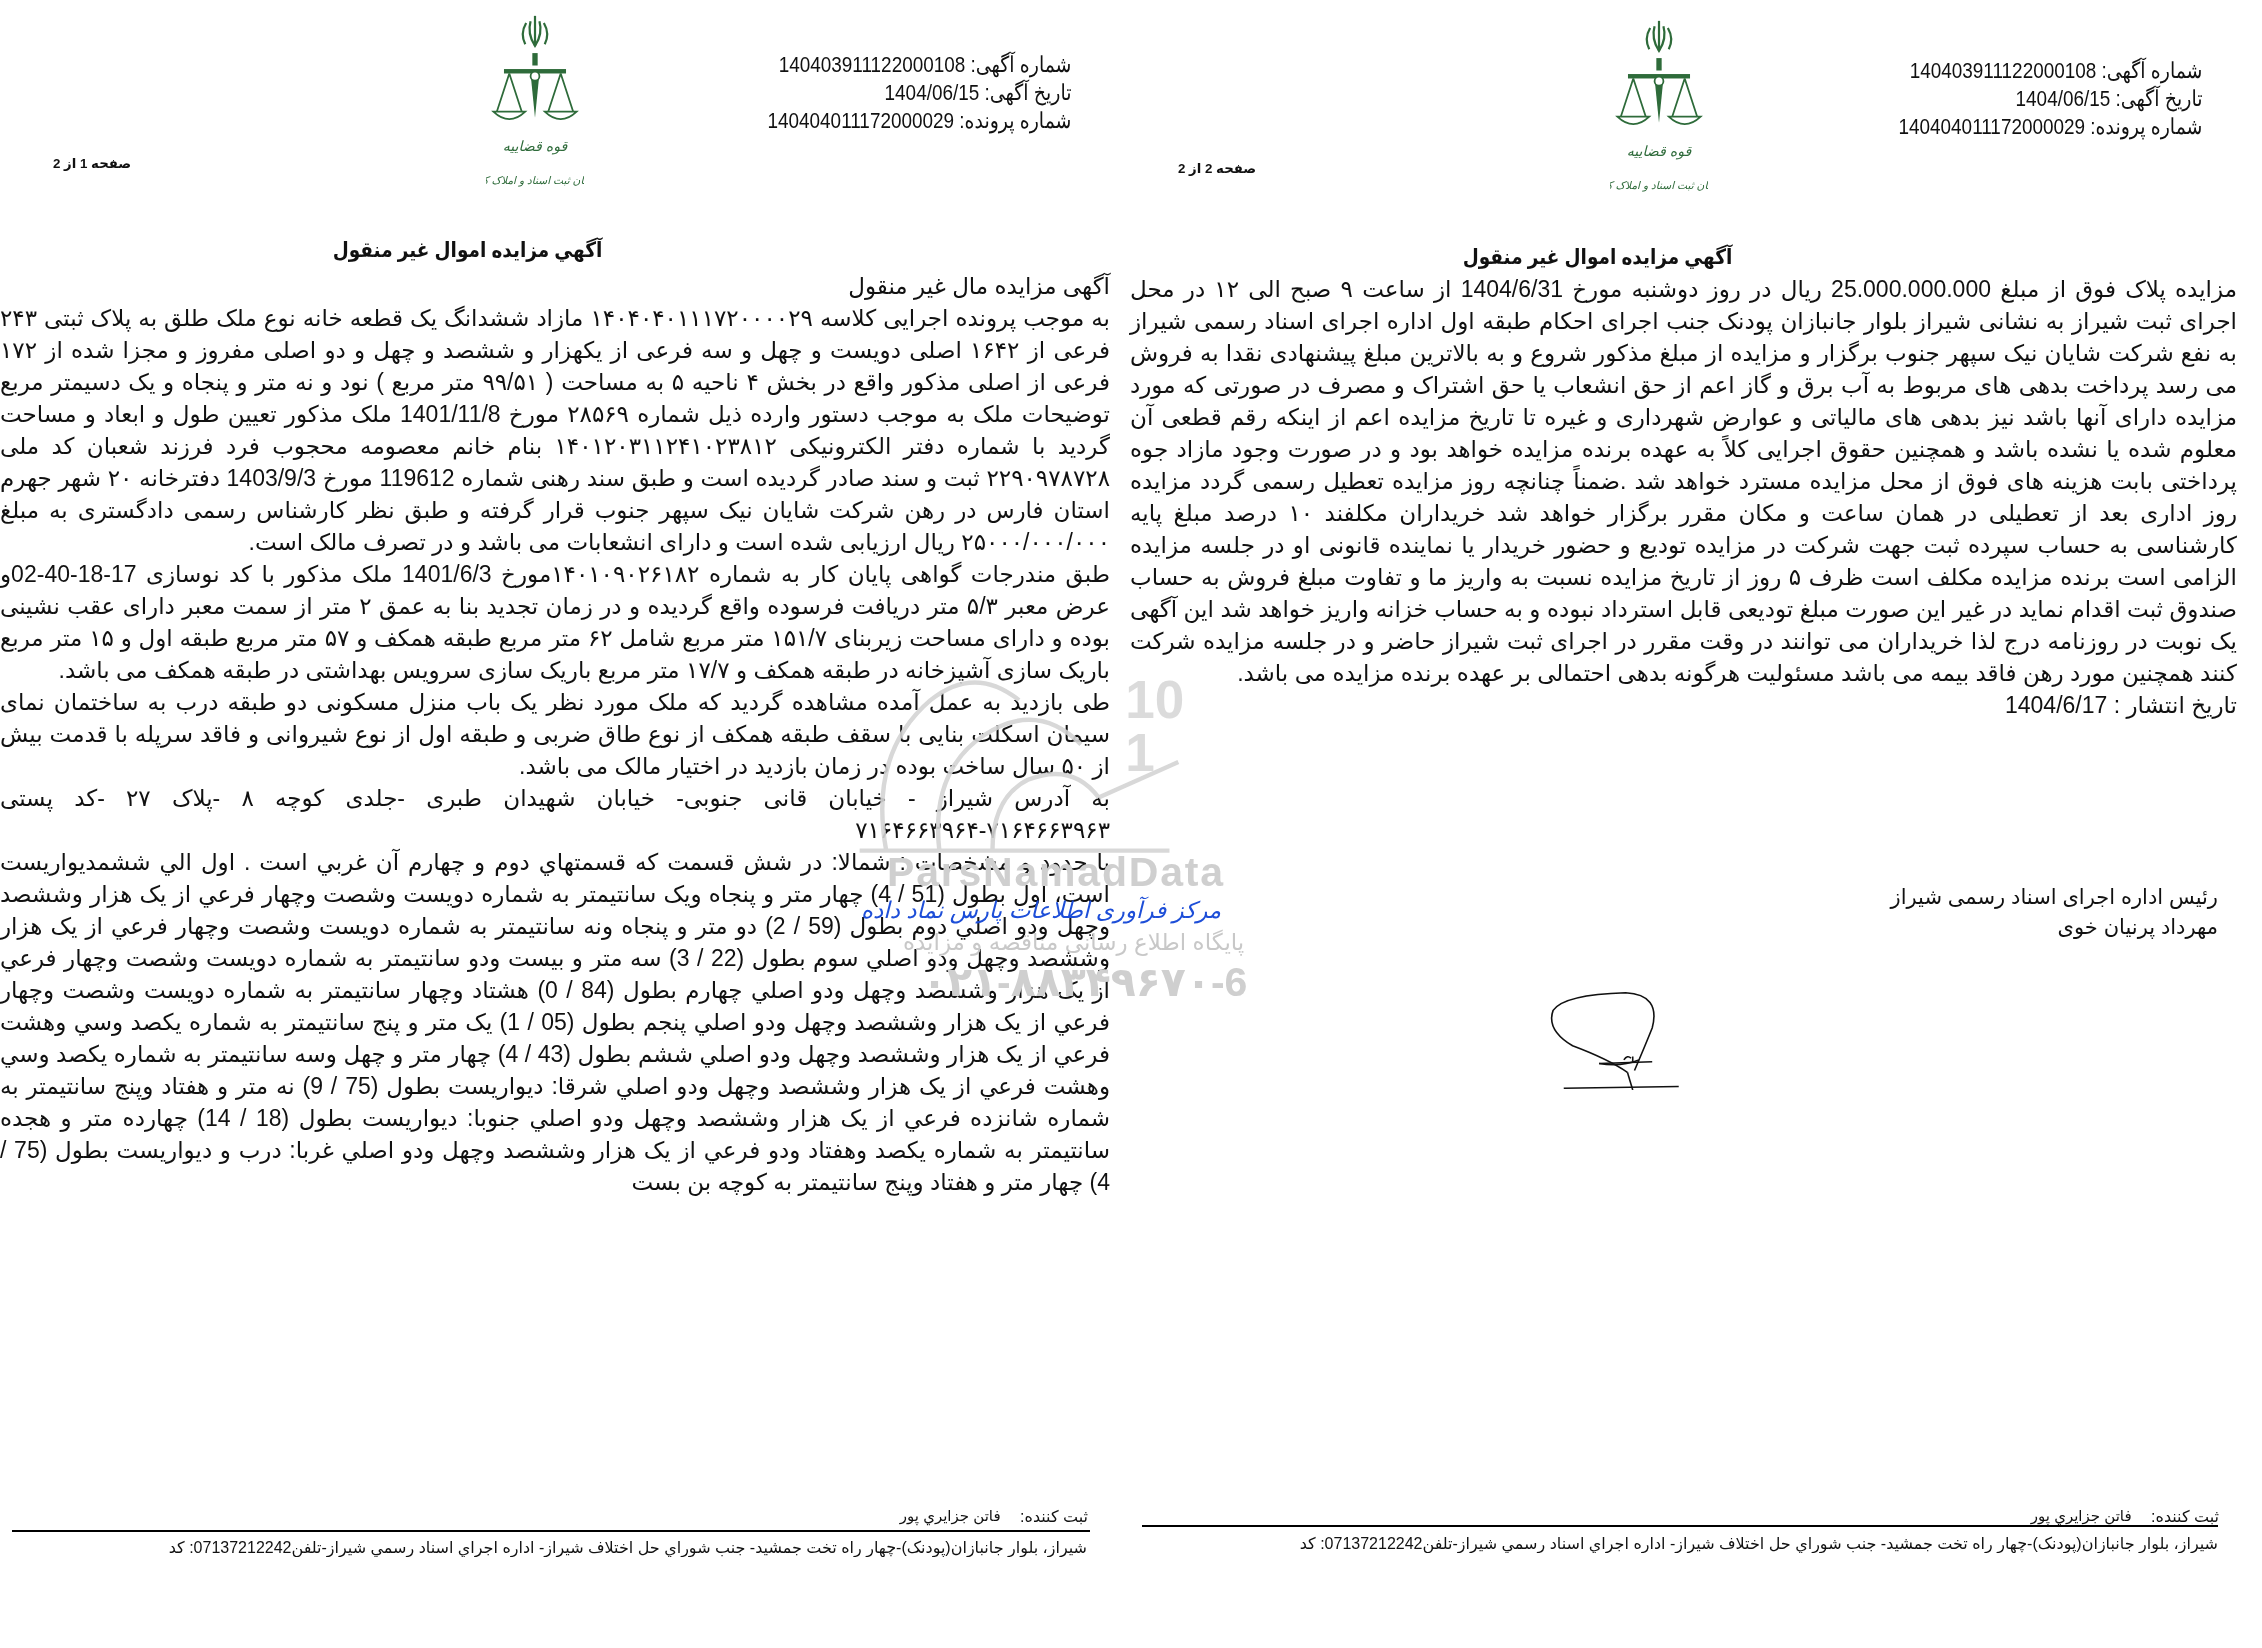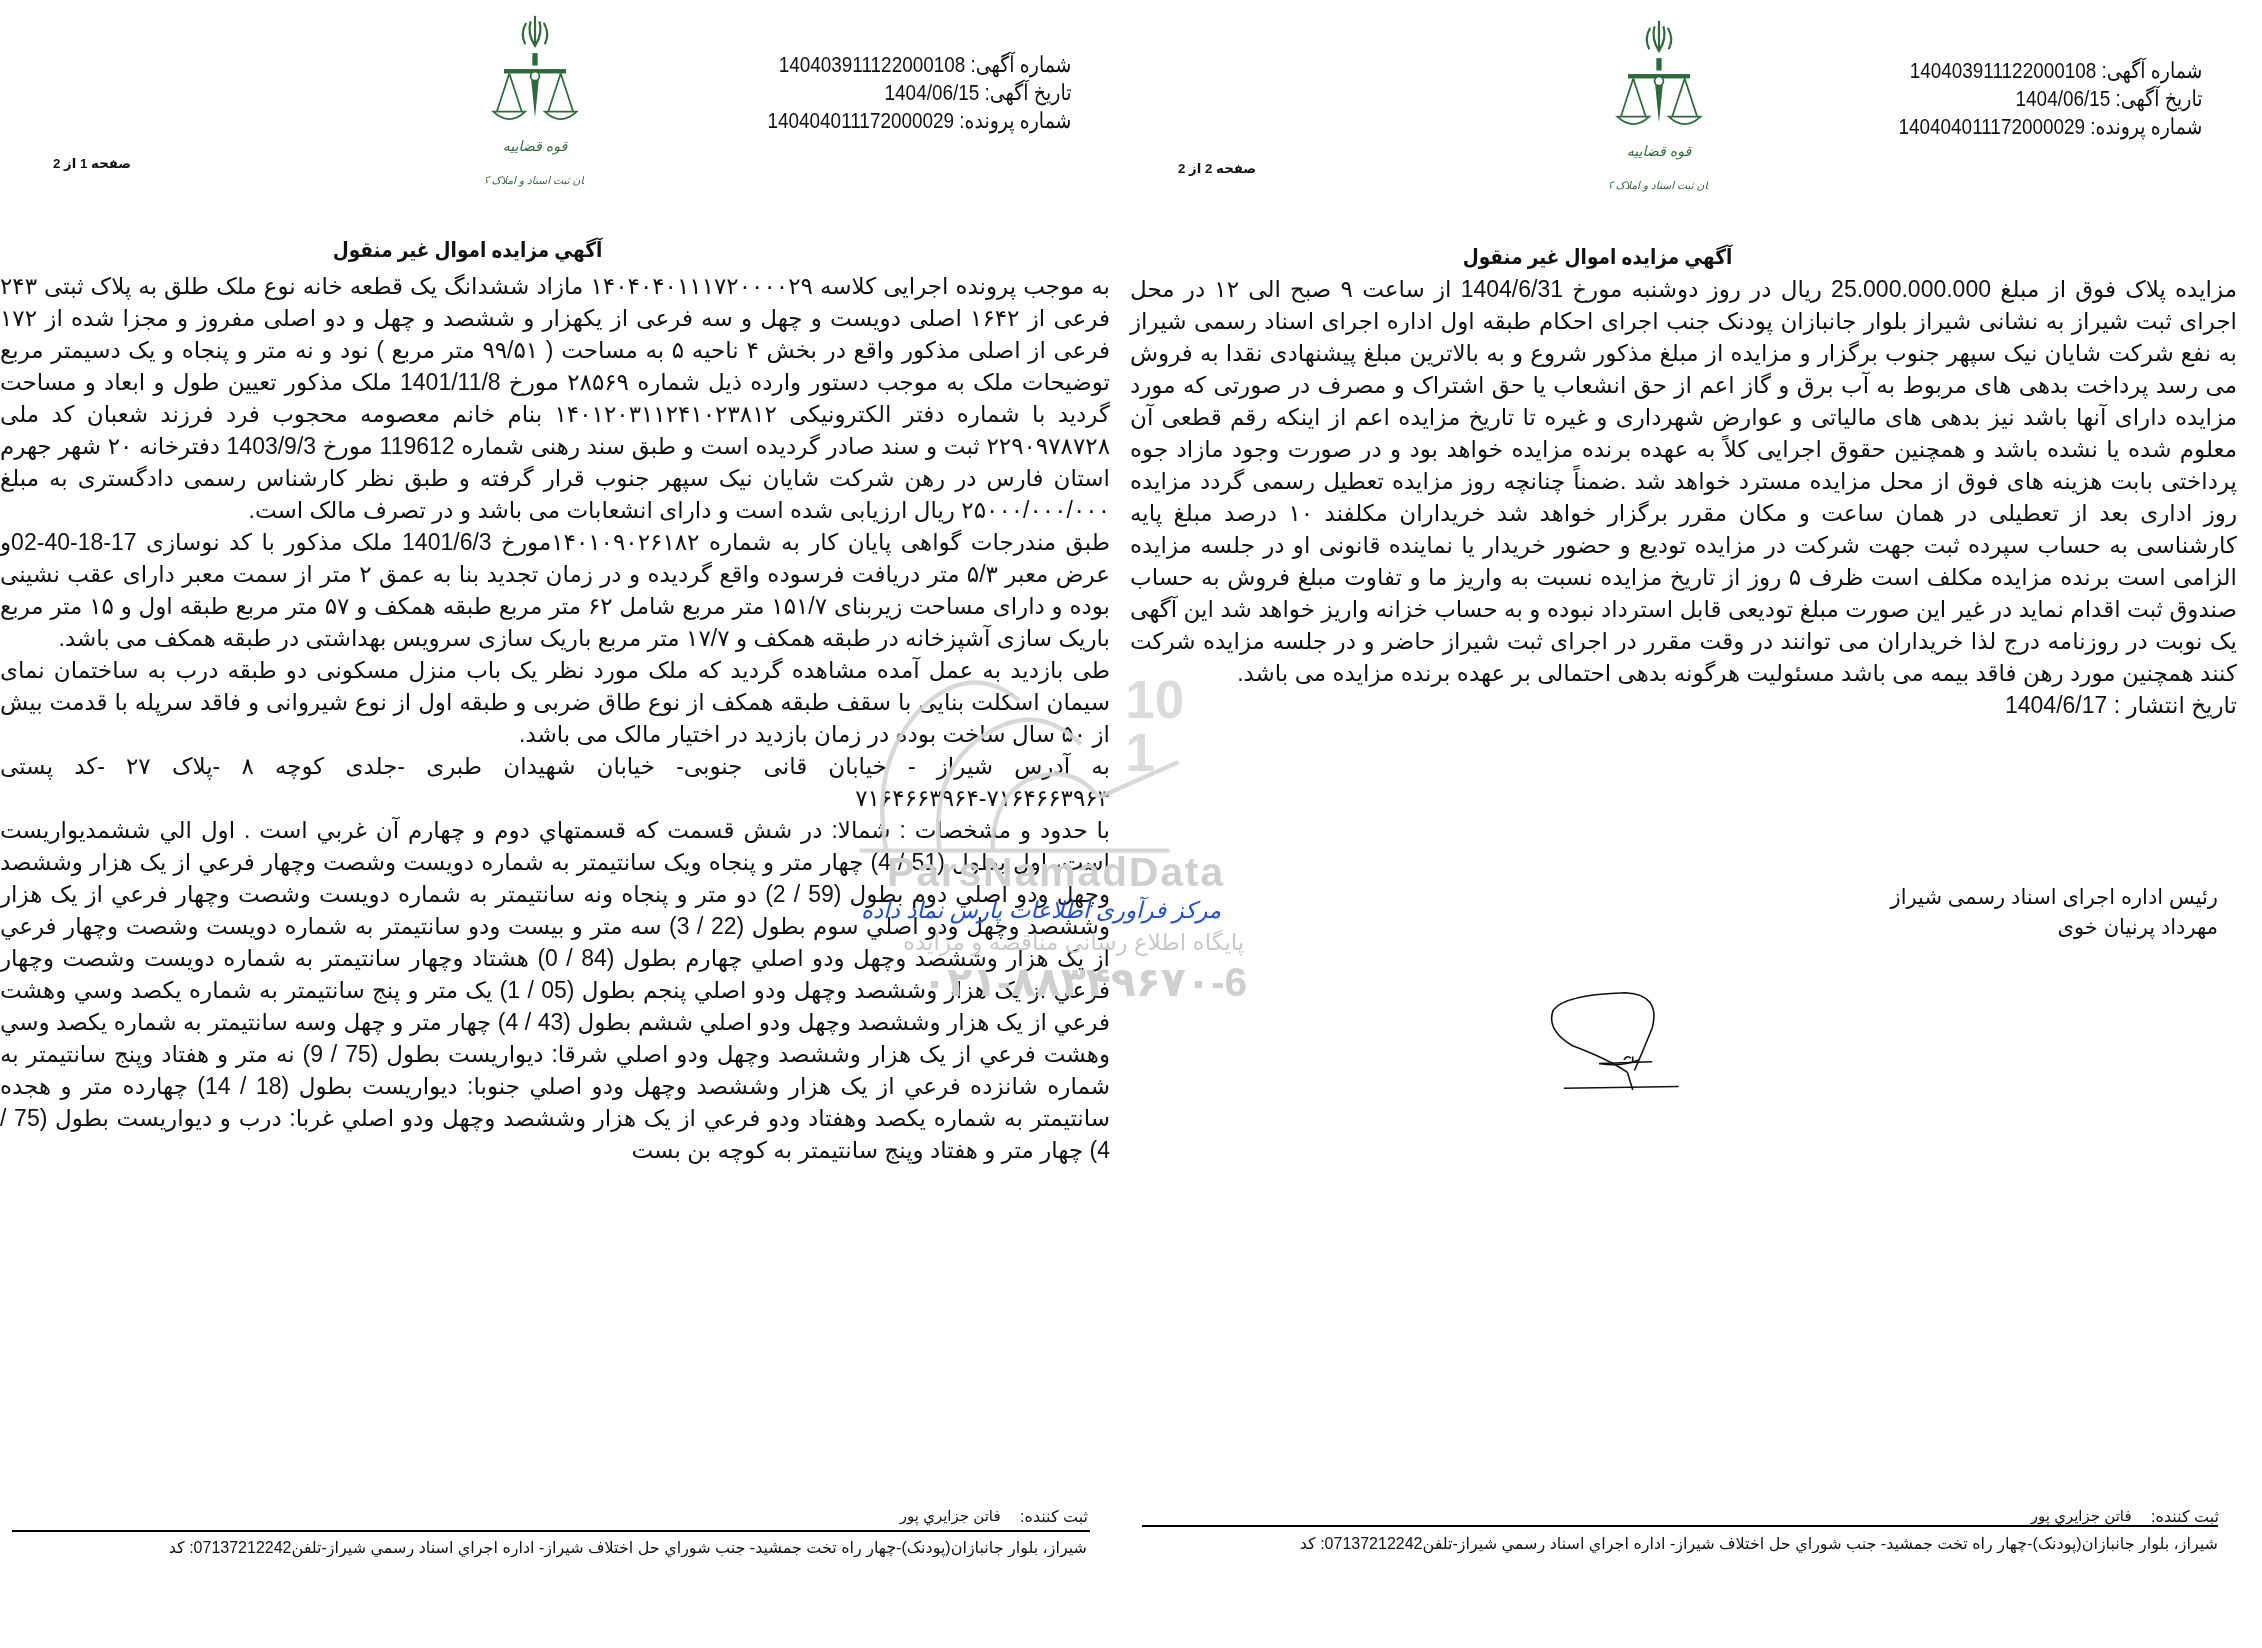--- a/index.html
+++ b/index.html
@@ -134,20 +134,21 @@
     </g>
     <text x="55" y="162" text-anchor="middle" font-size="16" fill="#2e6b3a" font-style="italic">قوه قضاییه</text>
     <text x="55" y="200" text-anchor="middle" font-size="12" fill="#2e6b3a" font-style="italic">سازمان ثبت اسناد و املاک کشور</text>
   </svg>
 
   <div class="pagenum">صفحه 1 از 2</div>
 
   <div class="title">آگهي مزايده اموال غير منقول</div>
 
   <div class="body">
+    <p>آگهی مزایده مال غیر منقول</p>
     <p>به موجب پرونده اجرایی کلاسه ۱۴۰۴۰۴۰۱۱۱۷۲۰۰۰۰۲۹ مازاد ششدانگ یک قطعه خانه نوع ملک طلق به پلاک ثبتی ۲۴۳ فرعی از ۱۶۴۲ اصلی دویست و چهل و سه فرعی از یکهزار و ششصد و چهل و دو اصلی مفروز و مجزا شده از ۱۷۲ فرعی از اصلی مذکور واقع در بخش ۴ ناحیه ۵ به مساحت ( ۹۹/۵۱ متر مربع ) نود و نه متر و پنجاه و یک دسیمتر مربع توضیحات ملک به موجب دستور وارده ذیل شماره ۲۸۵۶۹ مورخ 1401/11/8 ملک مذکور تعیین طول و ابعاد و مساحت گردید با شماره دفتر الکترونیکی ۱۴۰۱۲۰۳۱۱۲۴۱۰۲۳۸۱۲ بنام خانم معصومه محجوب فرد فرزند شعبان کد ملی ۲۲۹۰۹۷۸۷۲۸ ثبت و سند صادر گردیده است و طبق سند رهنی شماره 119612 مورخ 1403/9/3 دفترخانه ۲۰ شهر جهرم استان فارس در رهن شرکت شایان نیک سپهر جنوب قرار گرفته و طبق نظر کارشناس رسمی دادگستری به مبلغ ۲۵۰۰۰/۰۰۰/۰۰۰ ریال ارزیابی شده است و دارای انشعابات می باشد و در تصرف مالک است.</p>
     <p>طبق مندرجات گواهی پایان کار به شماره ۱۴۰۱۰۹۰۲۶۱۸۲مورخ 1401/6/3 ملک مذکور با کد نوسازی 17-18-40-02و عرض معبر ۵/۳ متر دریافت فرسوده واقع گردیده و در زمان تجدید بنا به عمق ۲ متر از سمت معبر دارای عقب نشینی بوده و دارای مساحت زیربنای ۱۵۱/۷ متر مربع شامل ۶۲ متر مربع طبقه همکف و ۵۷ متر مربع طبقه اول و ۱۵ متر مربع باریک سازی آشپزخانه در طبقه همکف و ۱۷/۷ متر مربع باریک سازی سرویس بهداشتی در طبقه همکف می باشد.</p>
     <p>طی بازدید به عمل آمده مشاهده گردید که ملک مورد نظر یک باب منزل مسکونی دو طبقه درب به ساختمان نمای سیمان اسکلت بنایی با سقف طبقه همکف از نوع طاق ضربی و طبقه اول از نوع شیروانی و فاقد سرپله با قدمت بیش از ۵۰ سال ساخت بوده در زمان بازدید در اختیار مالک می باشد.</p>
     <p>به آدرس شیراز - خیابان قانی جنوبی- خیابان شهیدان طبری -جلدی کوچه ۸ -پلاک ۲۷ -کد پستی ۷۱۶۴۶۶۳۹۶۳-۷۱۶۴۶۶۳۹۶۴</p>
     <p>با حدود و مشخصات : شمالا: در شش قسمت كه قسمتهاي دوم و چهارم آن غربي است . اول الي ششمديواريست است، اول بطول (51 / 4) چهار متر و پنجاه ويک سانتيمتر به شماره دويست وشصت وچهار فرعي از يک هزار وششصد وچهل ودو اصلي دوم بطول (59 / 2) دو متر و پنجاه ونه سانتيمتر به شماره دويست وشصت وچهار فرعي از يک هزار وششصد وچهل ودو اصلي سوم بطول (22 / 3) سه متر و بيست ودو سانتيمتر به شماره دويست وشصت وچهار فرعي از يک هزار وششصد وچهل ودو اصلي چهارم بطول (84 / 0) هشتاد وچهار سانتيمتر به شماره دويست وشصت وچهار فرعي از يک هزار وششصد وچهل ودو اصلي پنجم بطول (05 / 1) يک متر و پنج سانتيمتر به شماره يکصد وسي وهشت فرعي از يک هزار وششصد وچهل ودو اصلي ششم بطول (43 / 4) چهار متر و چهل وسه سانتيمتر به شماره يکصد وسي وهشت فرعي از يک هزار وششصد وچهل ودو اصلي شرقا: ديواريست بطول (75 / 9) نه متر و هفتاد وپنج سانتيمتر به شماره شانزده فرعي از يک هزار وششصد وچهل ودو اصلي جنوبا: ديواريست بطول (18 / 14) چهارده متر و هجده سانتيمتر به شماره يکصد وهفتاد ودو فرعي از يک هزار وششصد وچهل ودو اصلي غربا: درب و ديواريست بطول (75 / 4) چهار متر و هفتاد وپنج سانتيمتر به کوچه بن بست</p>
   </div>
 
   <div class="reg">
     <span class="lbl">ثبت کننده:</span>
     <span>فاتن جزايري پور</span>

